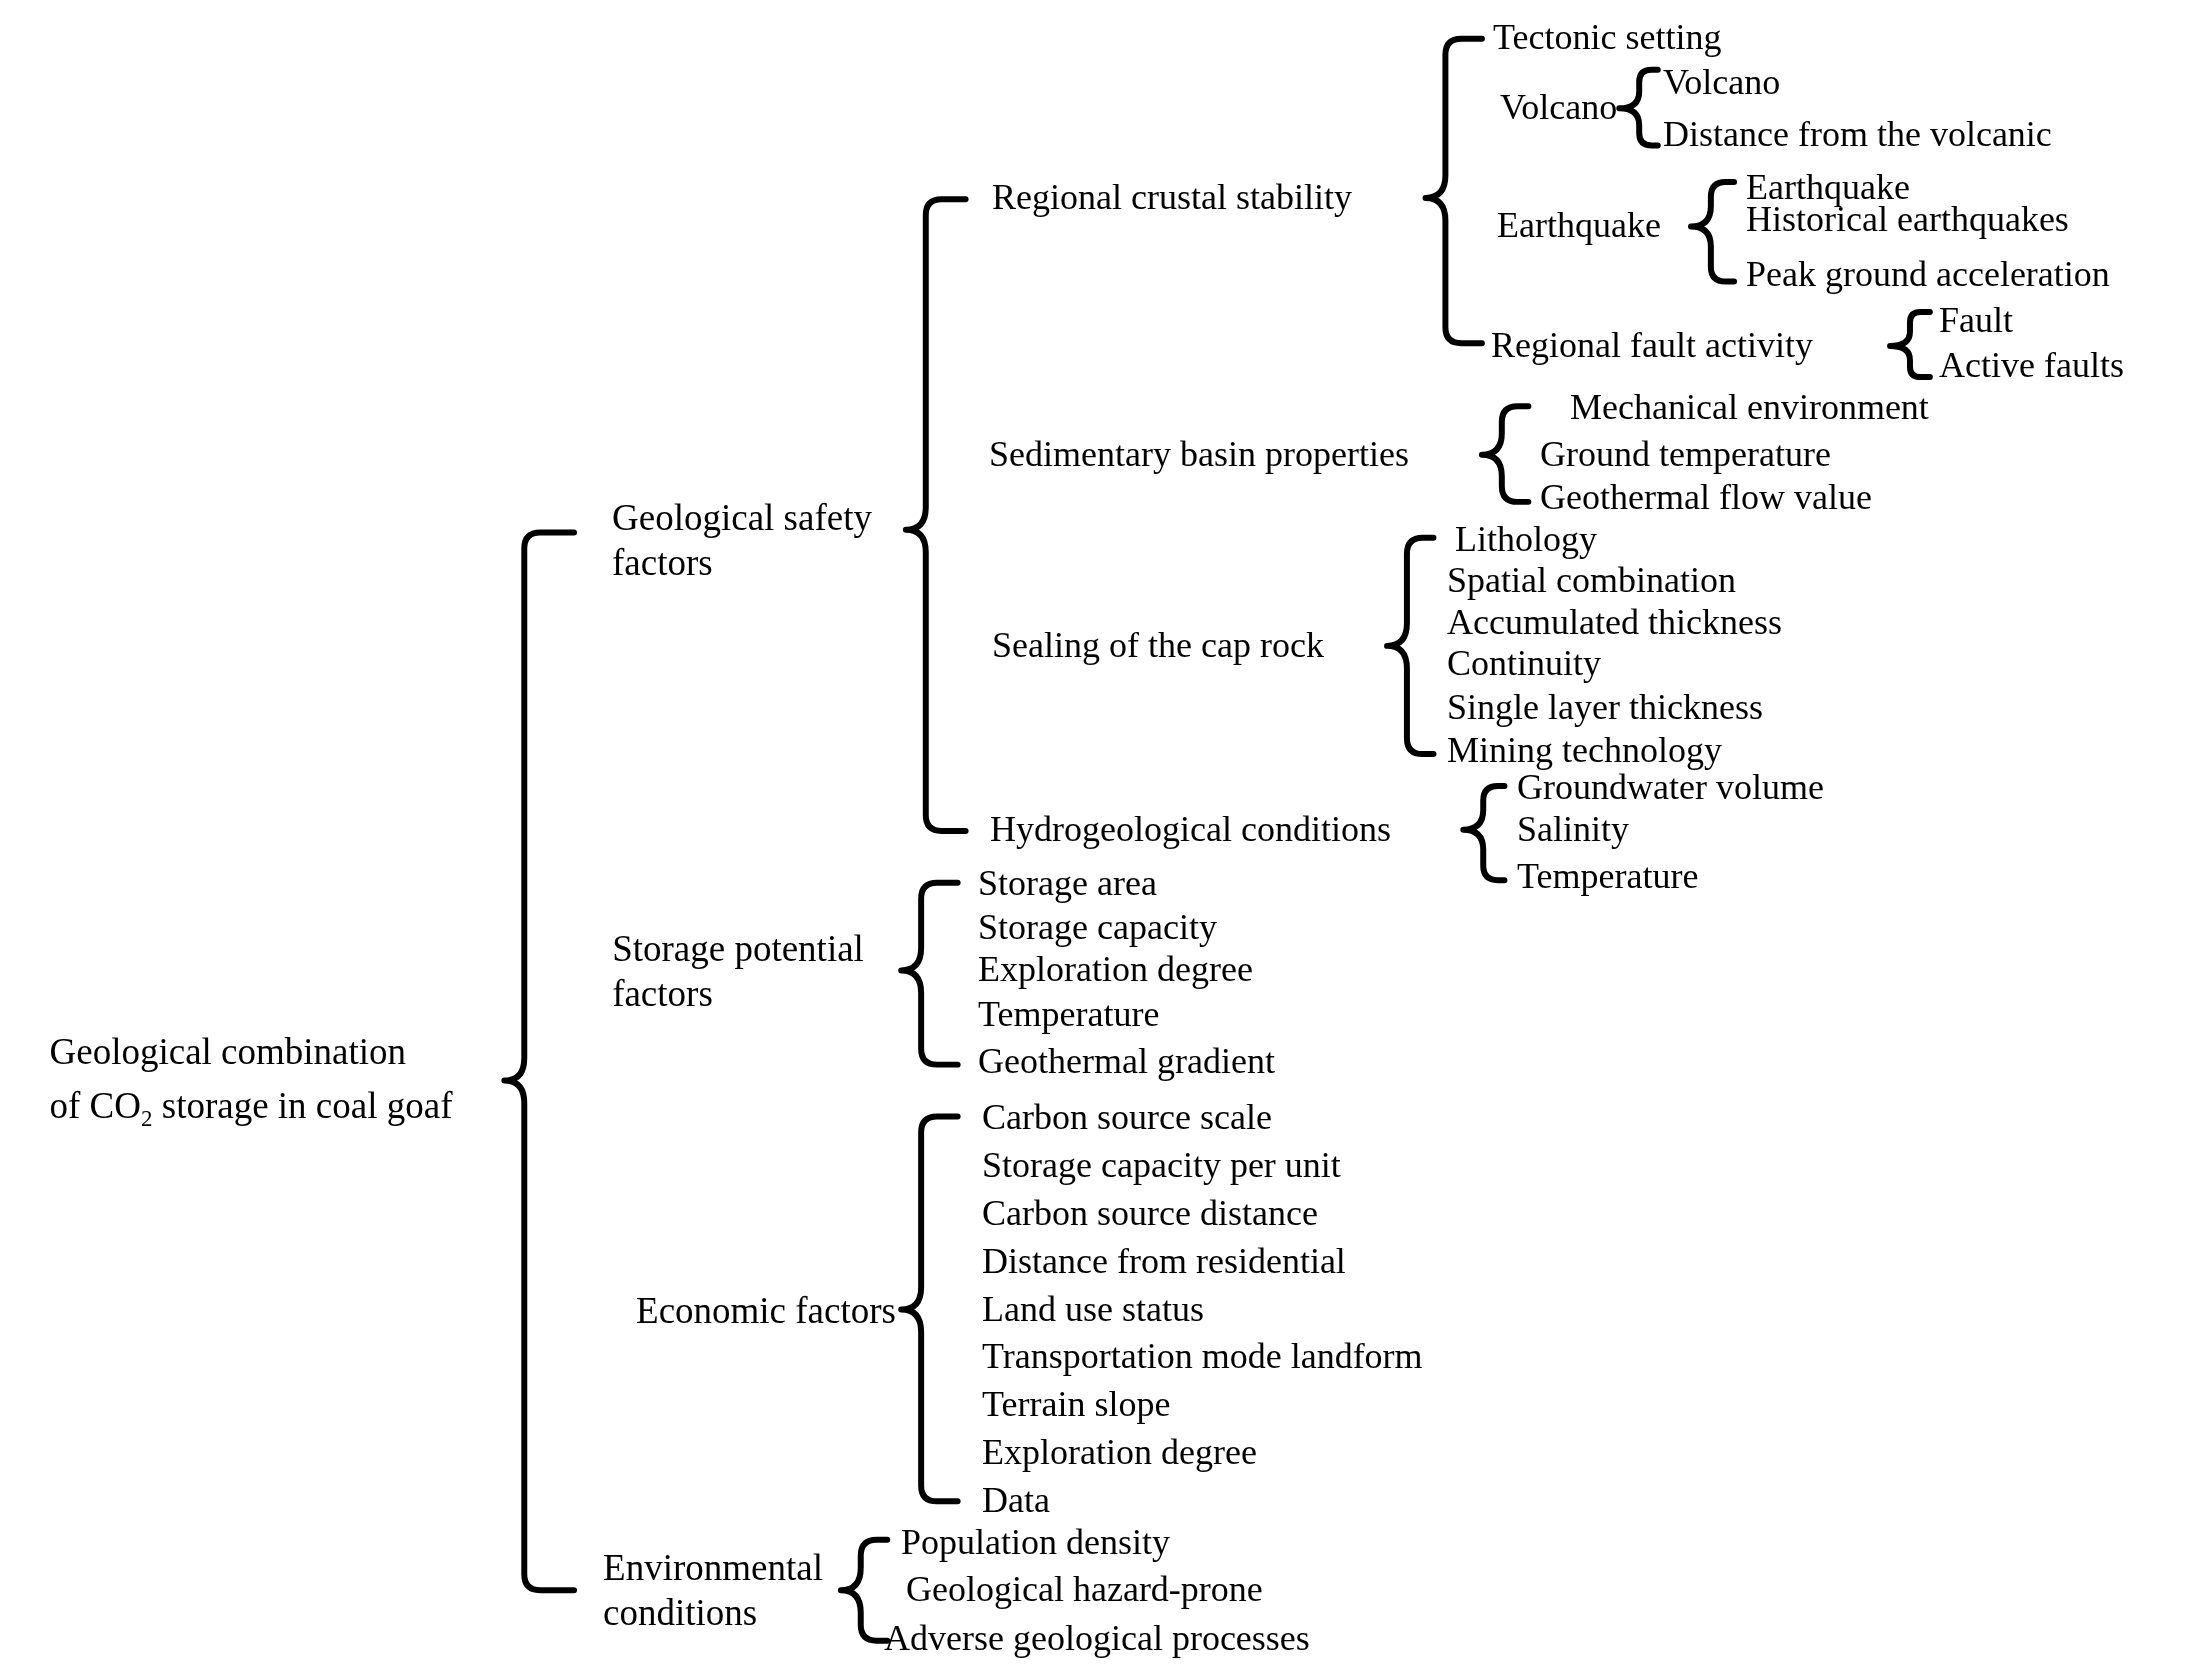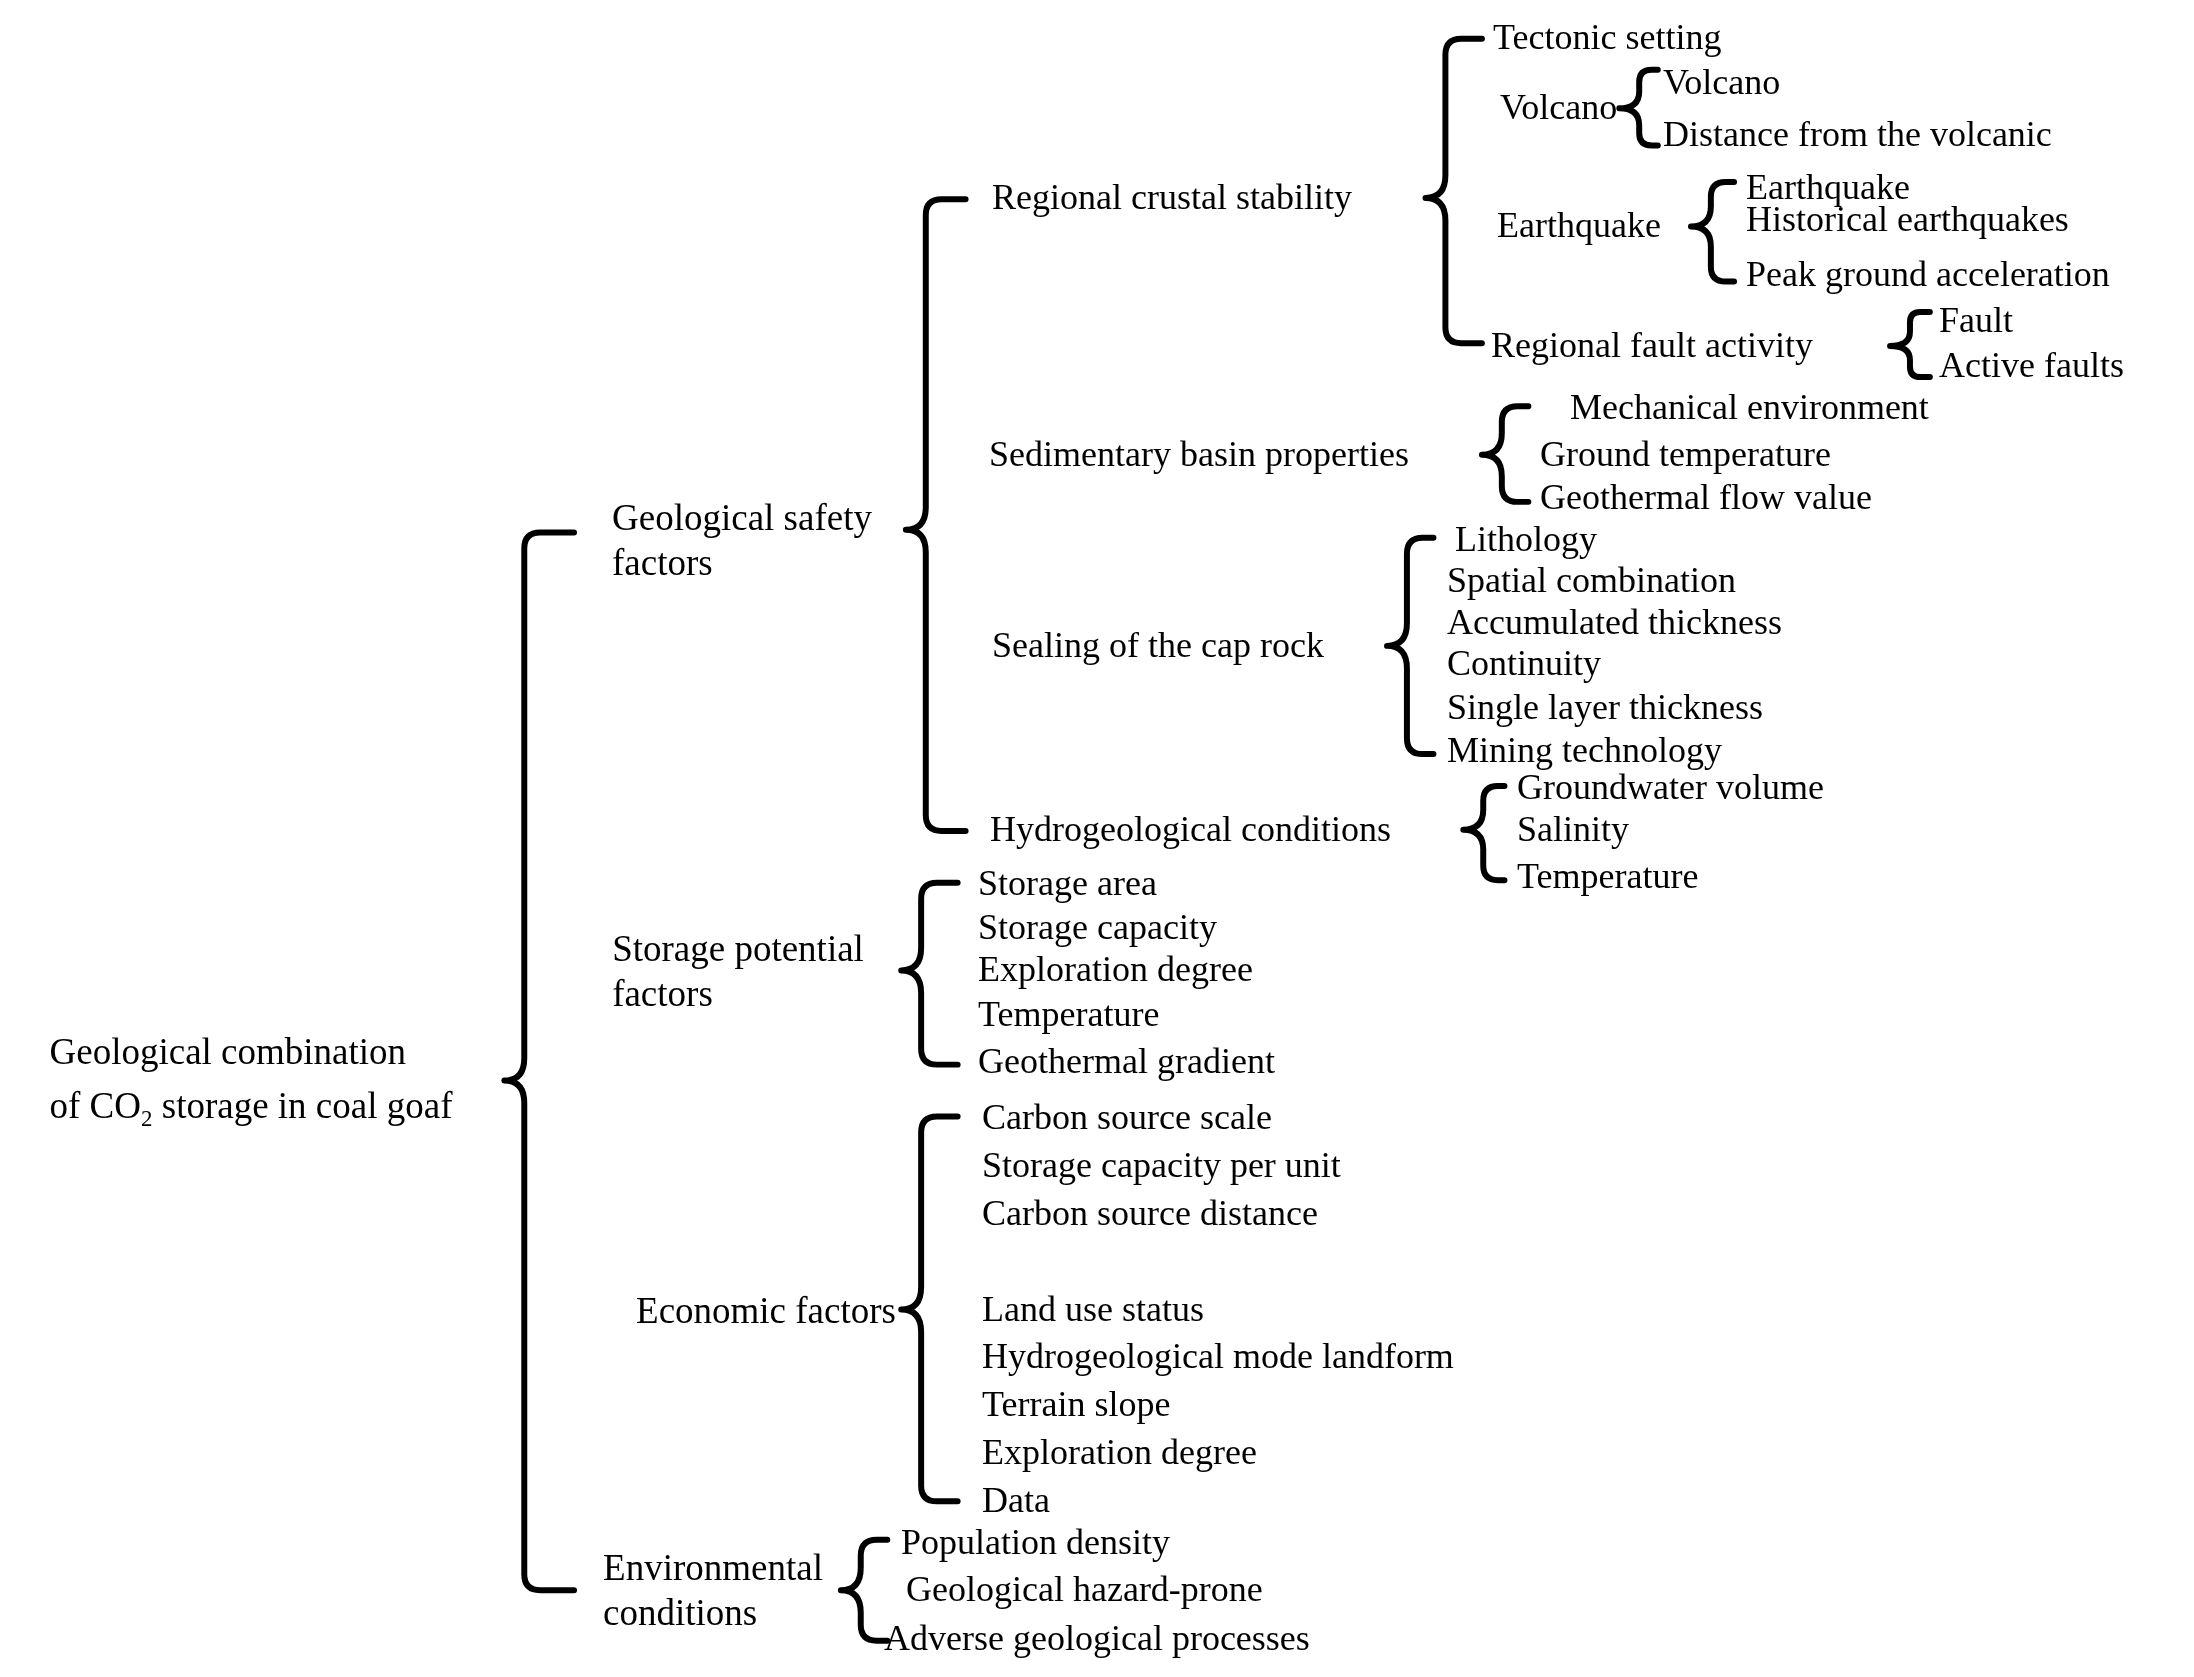--- a/index.html
+++ b/index.html
@@ -108,22 +108,23 @@
 
   <div class="n" style="left:978px;top:884px">Storage area</div>
   <div class="n" style="left:978px;top:928px">Storage capacity</div>
   <div class="n" style="left:978px;top:970px">Exploration degree</div>
   <div class="n" style="left:978px;top:1015px">Temperature</div>
   <div class="n" style="left:978px;top:1062px">Geothermal gradient</div>
 
   <div class="n" style="left:982px;top:1118px">Carbon source scale</div>
   <div class="n" style="left:982px;top:1166px">Storage capacity per unit</div>
   <div class="n" style="left:982px;top:1214px">Carbon source distance</div>
+  <div class="n" style="left:982px;top:1262px">Distance from residential</div>
   <div class="n" style="left:982px;top:1310px">Land use status</div>
-  <div class="n" style="left:982px;top:1357px">Hydrogeological mode landform</div>
+  <div class="n" style="left:982px;top:1357px">Transportation mode landform</div>
   <div class="n" style="left:982px;top:1405px">Terrain slope</div>
   <div class="n" style="left:982px;top:1453px">Exploration degree</div>
   <div class="n" style="left:982px;top:1501px">Data</div>
 
   <div class="n" style="left:901px;top:1543px">Population density</div>
   <div class="n" style="left:906px;top:1590px">Geological hazard-prone</div>
   <div class="n" style="left:884px;top:1639px">Adverse geological processes</div>
 
 </div>
 

